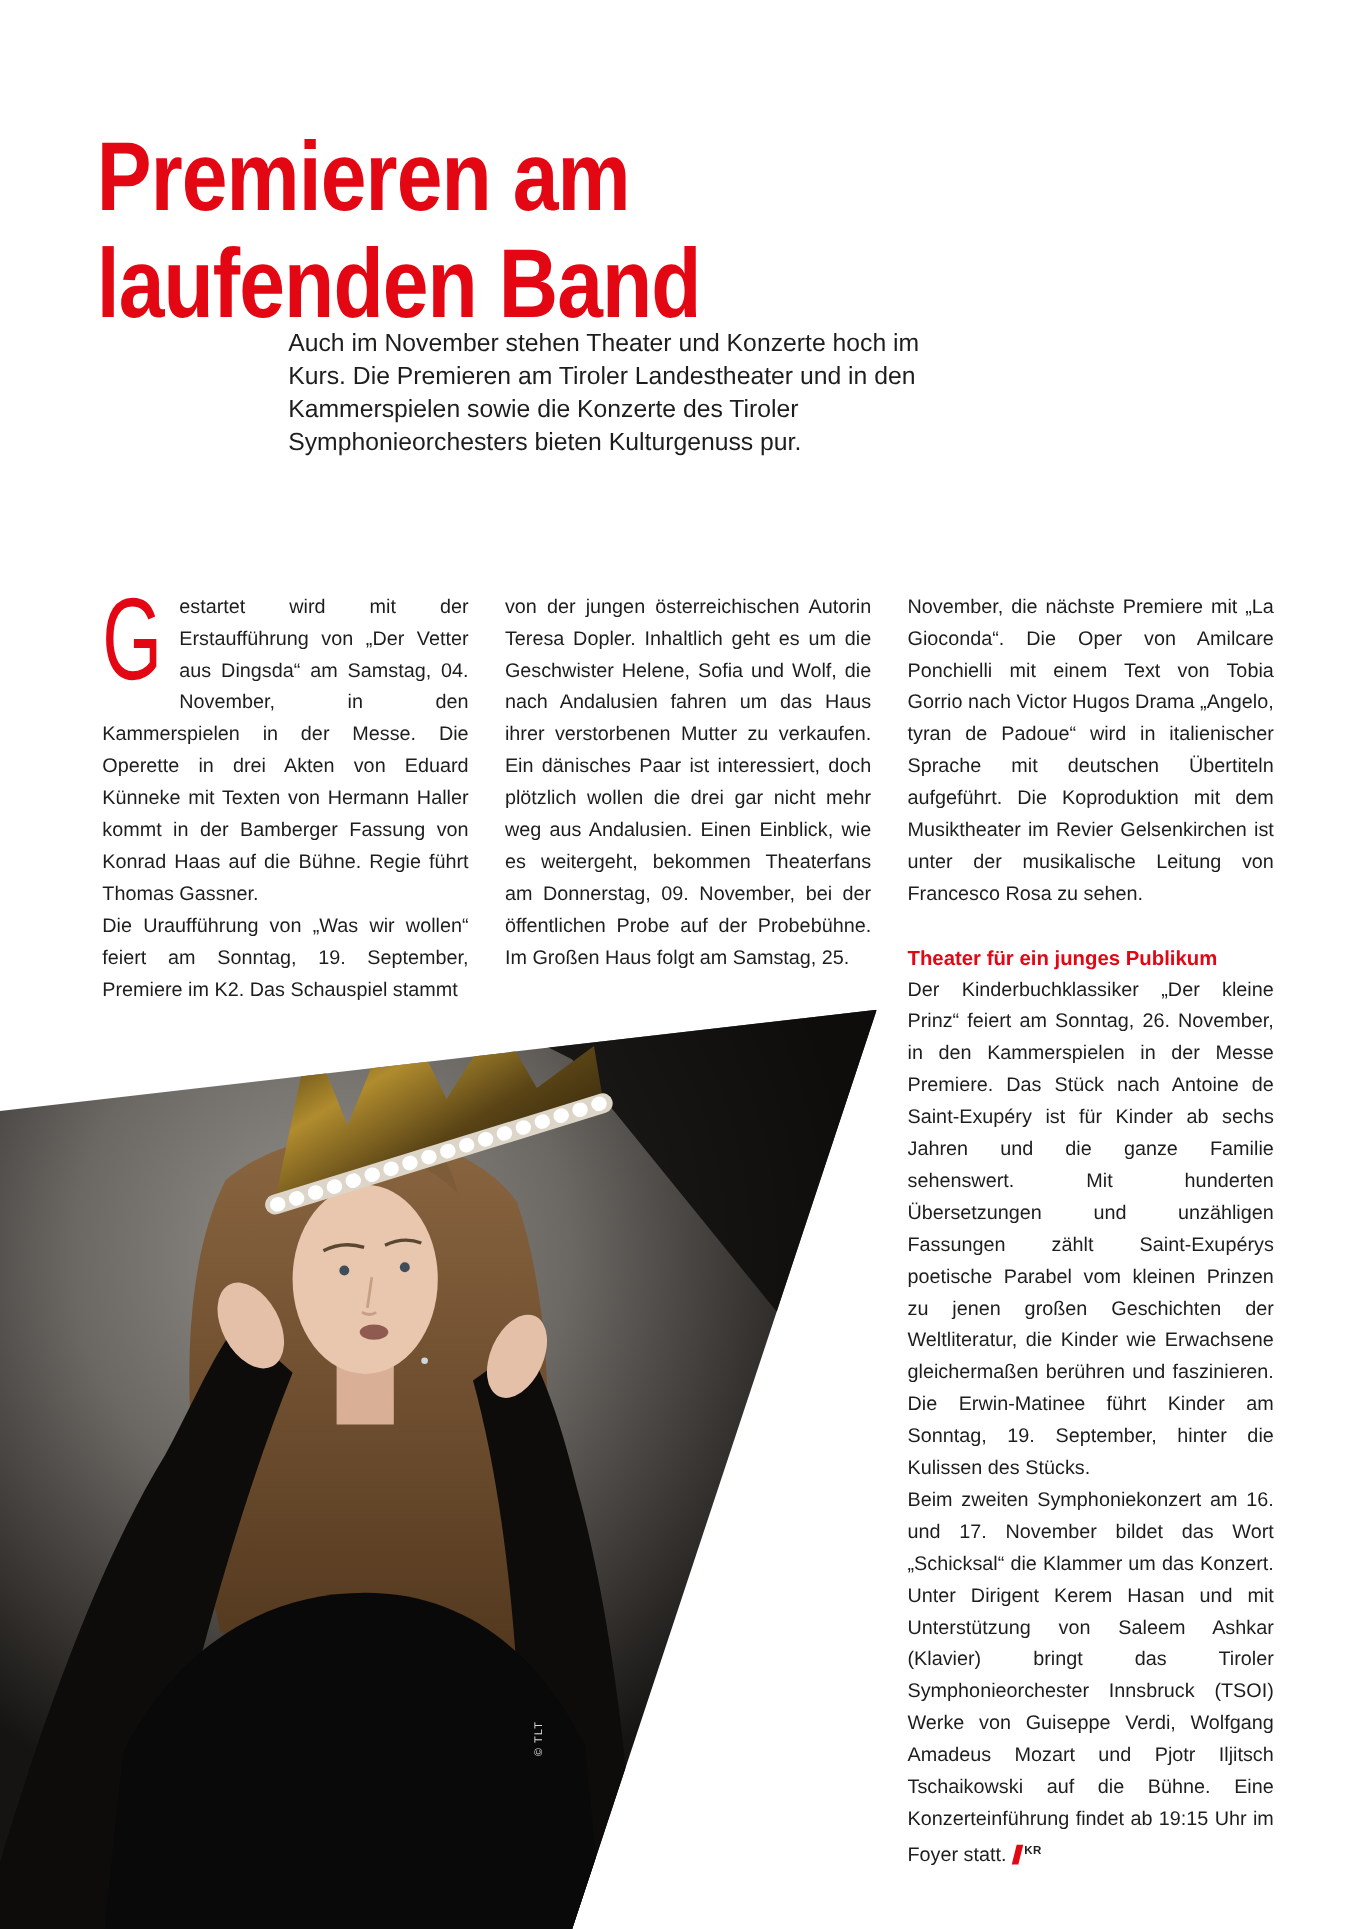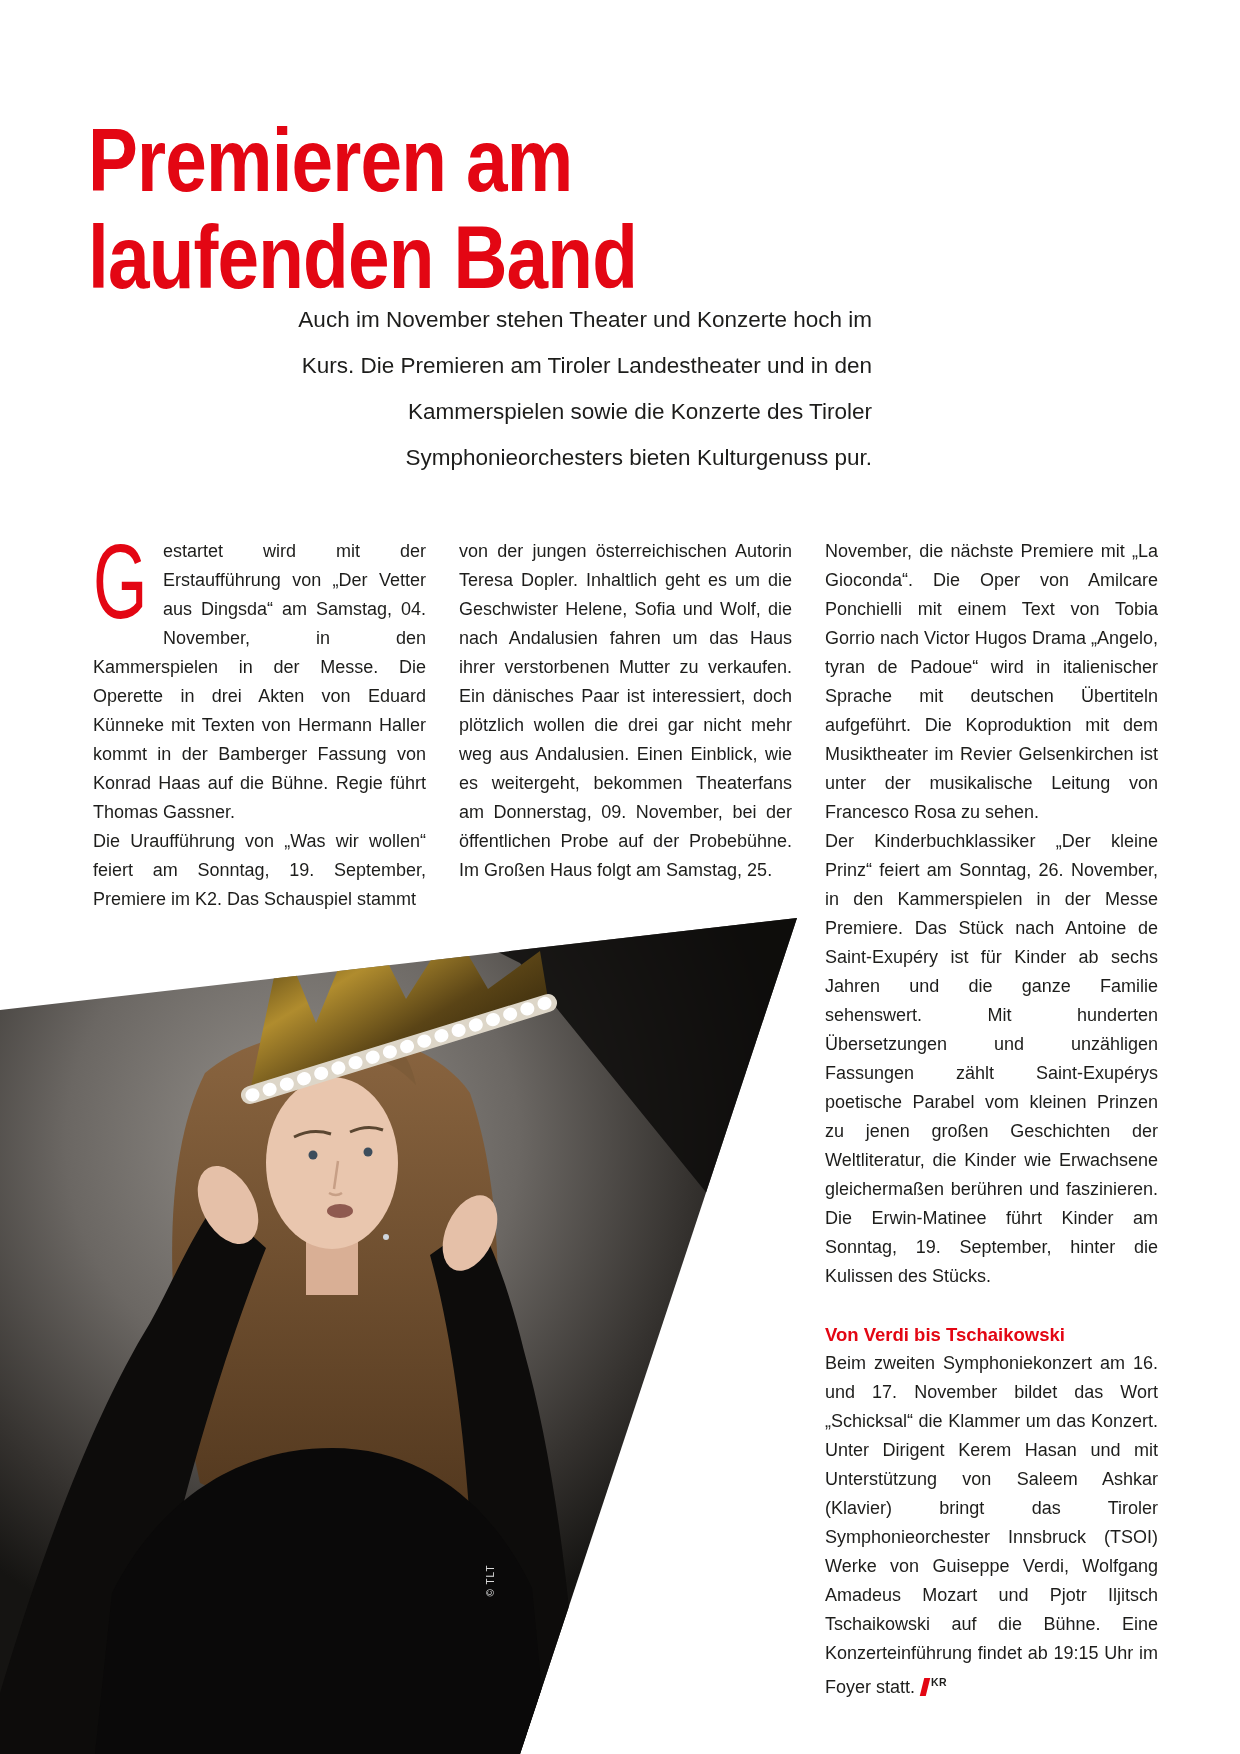--- a/index.html
+++ b/index.html
@@ -12,21 +12,21 @@
   
   .title {
     position:absolute; left:88px; top:112px;
     color:var(--accent); font-weight:bold;
     font-size:89px; line-height:97px; letter-spacing:-1px;
     transform:scaleX(0.84); transform-origin:0 0; white-space:nowrap;
   }
   
   .intro {
     position:absolute; left:262px; top:297px; width:610px;
-    font-size:22.5px; line-height:46px; color:var(--text);text-align:right;
+    font-size:22.5px; line-height:30px; color:var(--text);
   }
   
   .cols {
     position:absolute; left:93px; top:537px; width:1065px;
     display:flex; gap:33px;
   }
   .col {
     flex:0 0 333px; width:333px;
     font-size:18px; line-height:29px; text-align:justify;
     hyphens:auto; -webkit-hyphens:auto;
@@ -85,22 +85,22 @@
       </p>
       <p>Die Uraufführung von „Was wir wollen“ feiert am Sonntag, 19. September, Premiere im K2. Das Schauspiel stammt</p>
     </div>
 
     <div class="col">
       <p>von der jungen österreichischen Autorin Teresa Dopler. Inhaltlich geht es um die Geschwister Helene, Sofia und Wolf, die nach Andalusien fahren um das Haus ihrer verstorbenen Mutter zu verkaufen. Ein dänisches Paar ist interessiert, doch plötzlich wollen die drei gar nicht mehr weg aus Andalusien. Einen Einblick, wie es weitergeht, bekommen Theaterfans am Donnerstag, 09. November, bei der öffentlichen Probe auf der Probebühne. Im Großen Haus folgt am Samstag, 25.</p>
     </div>
 
     <div class="col">
       <p>November, die nächste Premiere mit „La Gioconda“. Die Oper von Amilcare Ponchielli mit einem Text von Tobia Gorrio nach Victor Hugos Drama „Angelo, tyran de Padoue“ wird in italienischer Sprache mit deutschen Übertiteln aufgeführt. Die Koproduktion mit dem Musiktheater im Revier Gelsenkirchen ist unter der musikalische Leitung von Francesco Rosa zu sehen.</p>
+      <h3 class="subhead">Theater für ein junges Publikum</h3>
       <p>Der Kinderbuchklassiker „Der kleine Prinz“ feiert am Sonntag, 26. November, in den Kammerspielen in der Messe Premiere. Das Stück nach Antoine de Saint-Exupéry ist für Kinder ab sechs Jahren und die ganze Familie sehenswert. Mit hunderten Übersetzungen und unzähligen Fassungen zählt Saint-Exupérys poetische Parabel vom kleinen Prinzen zu jenen großen Geschichten der Weltliteratur, die Kinder wie Erwachsene gleichermaßen berühren und faszinieren. Die Erwin-Matinee führt Kinder am Sonntag, 19. September, hinter die Kulissen des Stücks.</p>
-      <h3 class="subhead">Von Verdi bis Tschaikowski</h3>
       <p>
         <span>Beim zweiten Symphoniekonzert am 16. und 17. November bildet das Wort „Schicksal“ die Klammer um das Konzert. Unter Dirigent Kerem Hasan und mit Unterstützung von Saleem Ashkar (Klavier) bringt das Tiroler Symphonieorchester Innsbruck (TSOI) Werke von Guiseppe Verdi, Wolfgang Amadeus Mozart und Pjotr Iljitsch Tschaikowski auf die Bühne. Eine Konzerteinführung findet ab 19:15 Uhr im Foyer statt.</span><span class="endmark"></span><sup class="author">KR</sup>
       </p>
     </div>
 
   </div>
 
 
   <div class="photo">
     <svg width="812" height="851" viewBox="0 0 812 851" xmlns="http://www.w3.org/2000/svg">

